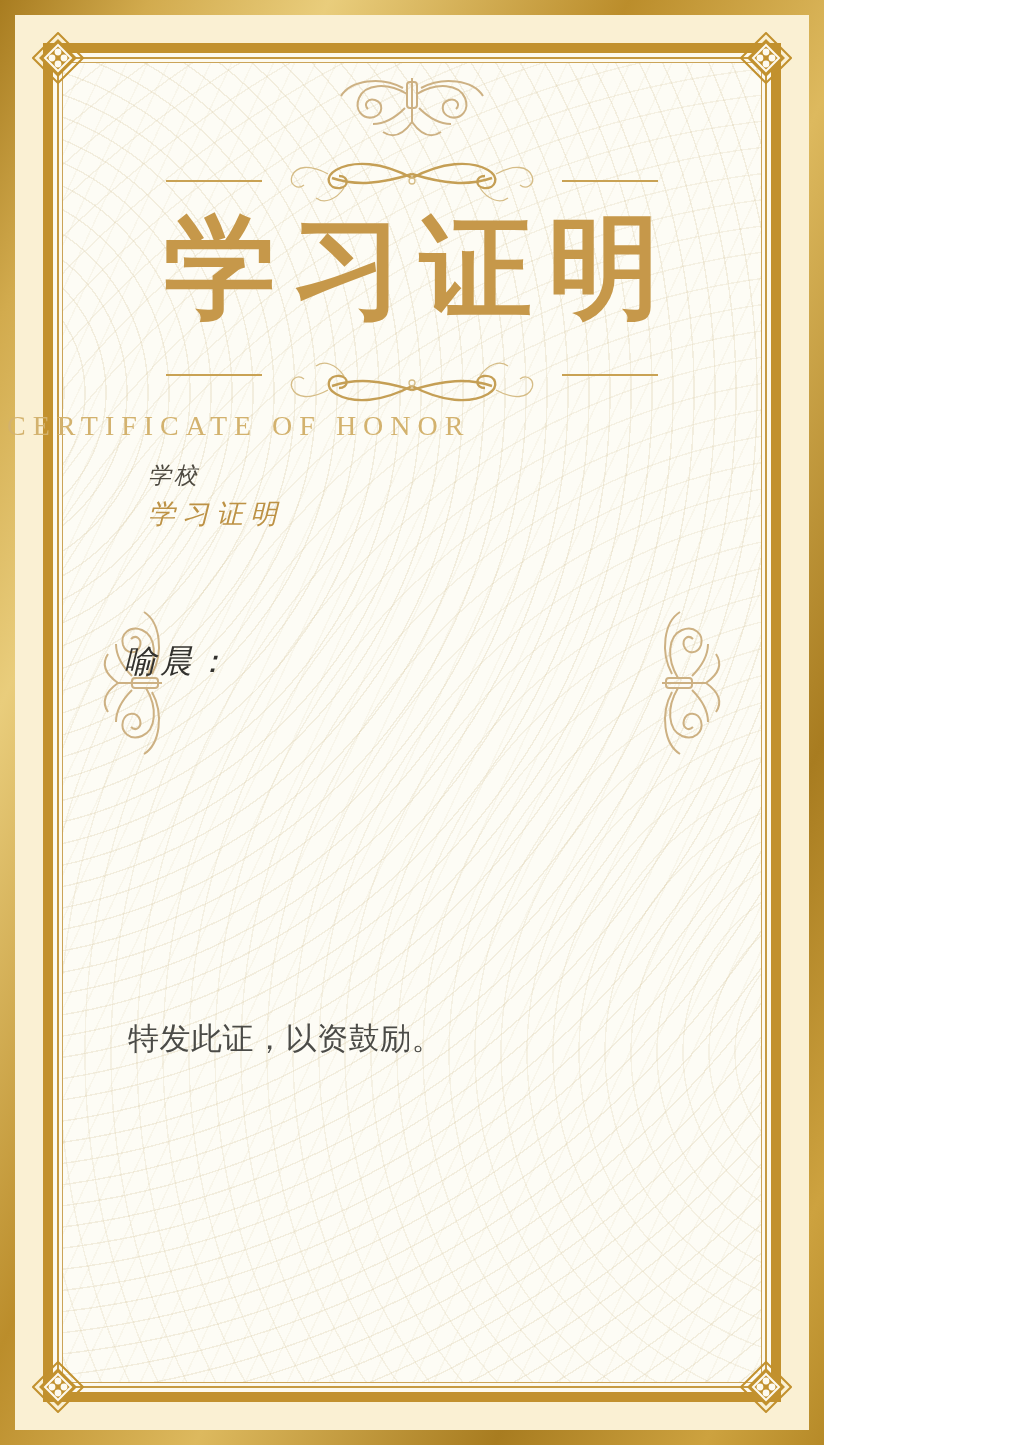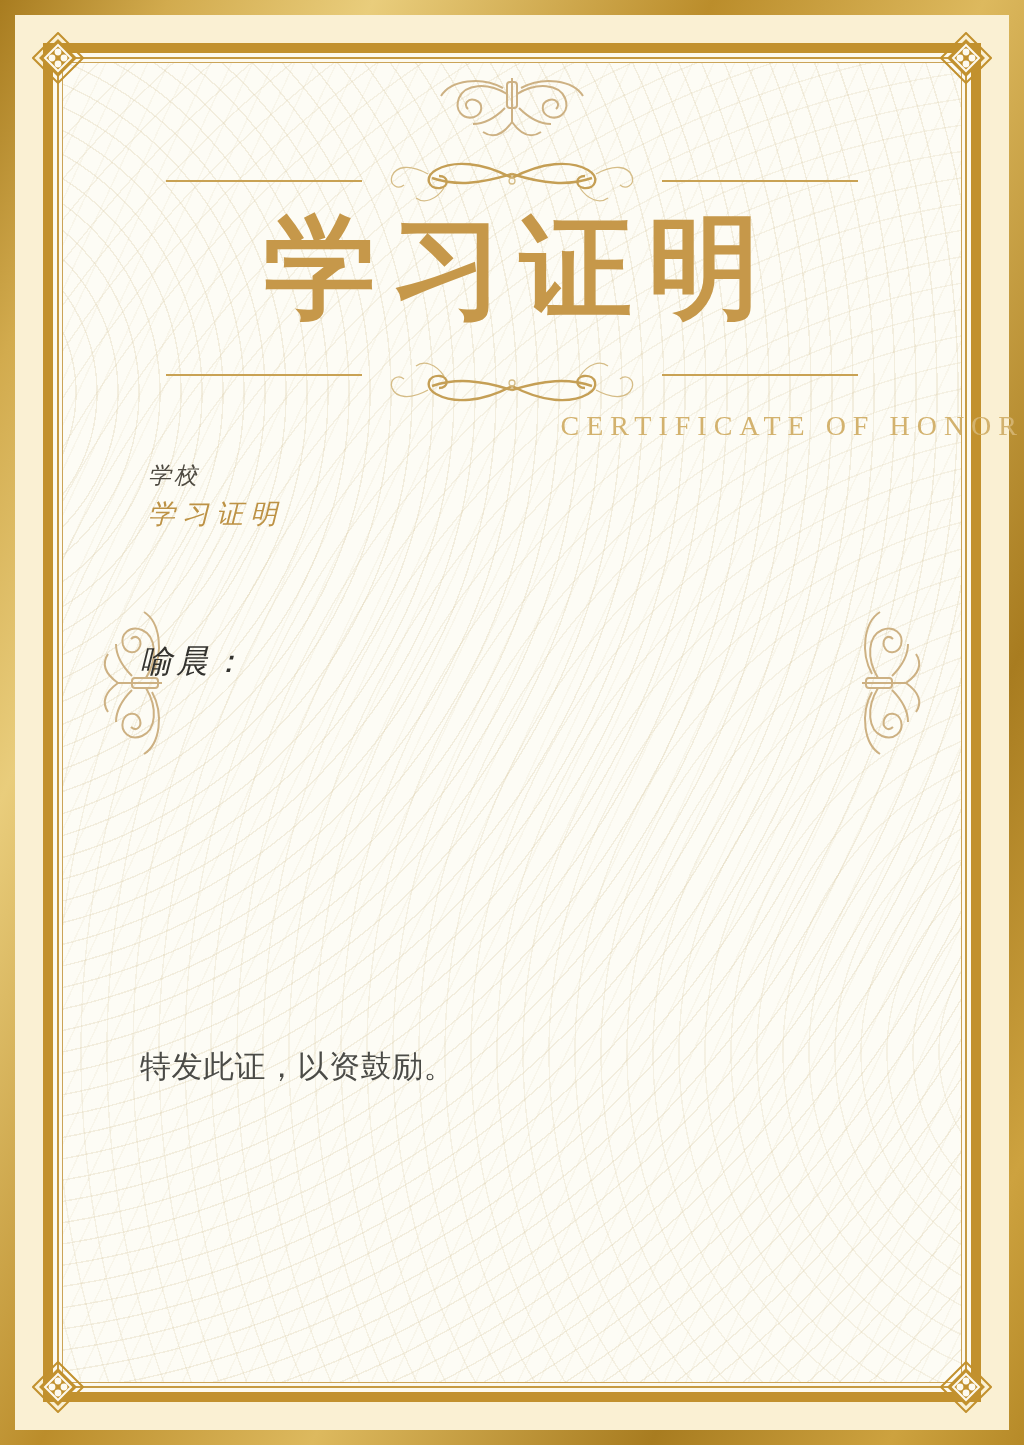--- a/index.html
+++ b/index.html
@@ -1,21 +1,21 @@
 <!DOCTYPE html>
 <html><head>
 <meta charset="utf-8">
 <style>
   * { margin:0; padding:0; box-sizing:border-box; }
   html,body { width:1024px; height:1445px; }
   body { font-family:"Liberation Sans", sans-serif; }
 
   
   .cert {
-    position:relative; width:1024px; height:1445px;
+    position:relative; width:824px; height:1445px;
     background:linear-gradient(115deg,#a87c20 0%,#d2ab4e 10%,#e9cd7c 22%,#bb8d2b 42%,#ddb95e 58%,#a87c20 78%,#cda23f 92%,#b68a28 100%);
     padding:15px;
   }
   
   .mat {
     position:relative; width:100%; height:100%;
     background:#FAF0D3; padding:28px;
   }
   
   .frame-thick { width:100%; height:100%; border:10px solid #C2912E; padding:4px; background:#FDFAEF; }
@@ -59,49 +59,49 @@
   .title {
     position:absolute; top:198px; left:0; width:100%;
     text-align:center;
     font-family:"Liberation Serif","DejaVu Serif",serif;
     font-weight:bold; font-size:112px; line-height:1.25;
     letter-spacing:16px; text-indent:16px;
     color:#C6984A;
   }
   .subtitle {
     position:absolute; top:410px; left:0; width:100%;
-    text-align:right;
+    text-align:left;
     font-family:"Liberation Serif","DejaVu Serif",serif;
     font-size:28px; letter-spacing:7px; text-indent:7px;
     color:#D3B26E;
   }
   .school-label {
     position:absolute; top:460px; left:148px;
     font-family:"DejaVu Serif","Liberation Serif",serif; font-style:italic;
     font-size:23px; color:#4E4A41; letter-spacing:3px;
   }
   .school-name {
     position:absolute; top:496px; left:148px;
     font-family:"DejaVu Serif","Liberation Serif",serif; font-style:italic;
     font-size:27px; color:#BD9245; letter-spacing:7px;
   }
   .recipient {
-    position:absolute; top:640px; left:140px;
+    position:absolute; top:640px; left:124px;
     font-family:Liberation Serif, serif; font-style:italic;
     font-size:32px; color:#33322E; letter-spacing:4px;
   }
   .body-text {
     position:absolute; top:712px; left:140px; width:748px;
     font-size:31px; line-height:52px; color:#4B4B47;
     text-indent:2em; text-align:justify;
     letter-spacing:0.5px;
   }
   .footer-text {
-    position:absolute; top:1018px; left:140px;
-    font-size:31px; color:#4B4B47; letter-spacing:0.5px;margin-top:28px;
+    position:absolute; top:1018px; left:128px;
+    font-size:31px; color:#4B4B47; letter-spacing:0.5px;
   }
 </style>
 </head>
 <body>
 
 <div class="cert">
 
   <div class="mat">
     <div class="frame-thick">
       <div class="frame-thin1">

